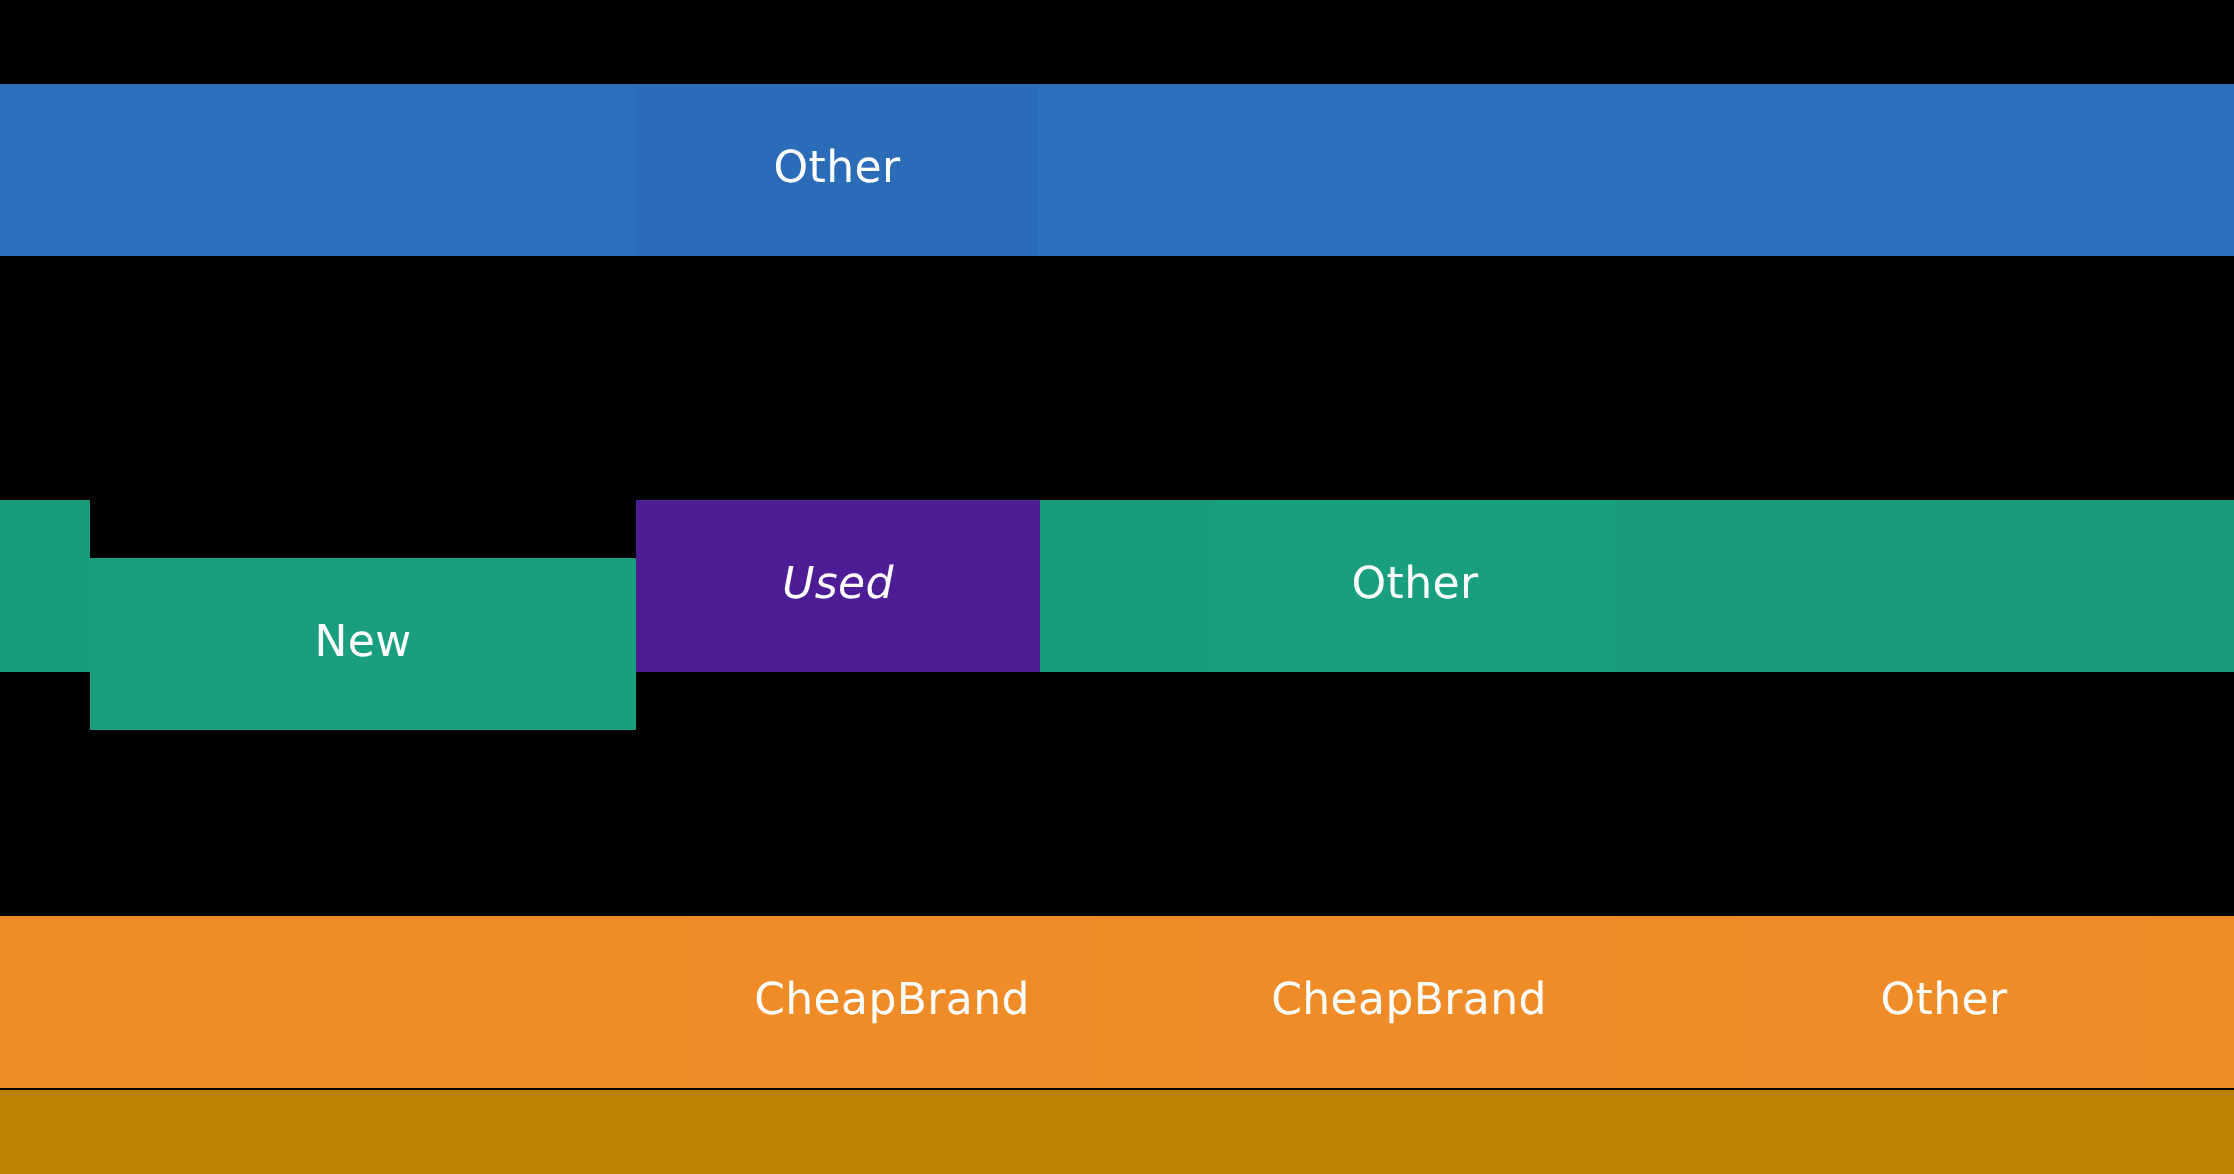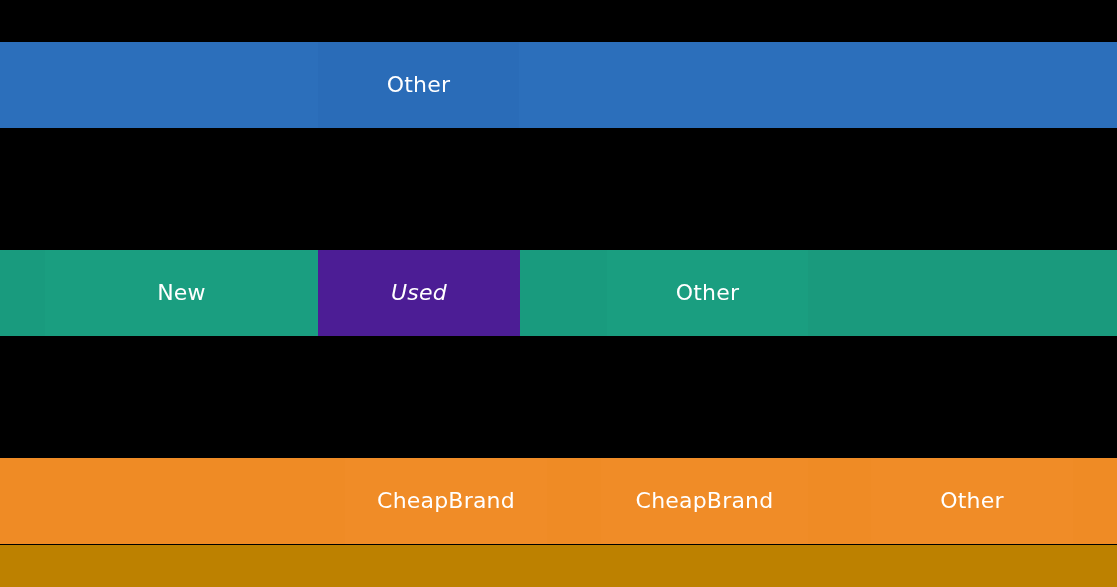--- a/index.html
+++ b/index.html
@@ -56,21 +56,21 @@
 <div id="chart-root" style="background: rgb(0, 0, 0); width: 1117px; height: 587px;">
     <div class="level" style="top: 42px; height: 86px;">
       <div class="node no-label" style="left: 0px; width: 318px; background: rgb(44, 111, 187);"></div>
       <div class="node" style="left: 318px; width: 201px; background: rgb(42, 108, 184);">
         <span class="node-label">Other</span>
       </div>
       <div class="node no-label" style="left: 519px; width: 598px; background: rgb(44, 111, 187);"></div>
     </div>
     <div class="level" style="top: 250px; height: 86px;">
       <div class="node no-label" style="left: 0px; width: 45px; background: rgb(25, 155, 126);"></div>
-      <div class="node" style="left: 45px; width: 273px; background: rgb(26, 158, 128);">
+      <div class="node" style="left: 45px; width: 273px; background: rgb(26, 158, 128); margin-top: 29px;">
         <span class="node-label">New</span>
       </div>
       <div class="node" style="left: 318px; width: 202px; background: #4c1d95; font-style: italic;">
         <span class="node-label">Used</span>
       </div>
       <div class="node no-label" style="left: 520px; width: 87px; background: rgb(25, 155, 126);"></div>
       <div class="node" style="left: 607px; width: 201px; background: rgb(26, 158, 128);">
         <span class="node-label">Other</span>
       </div>
       <div class="node no-label" style="left: 808px; width: 309px; background: rgb(26, 154, 125);"></div>

